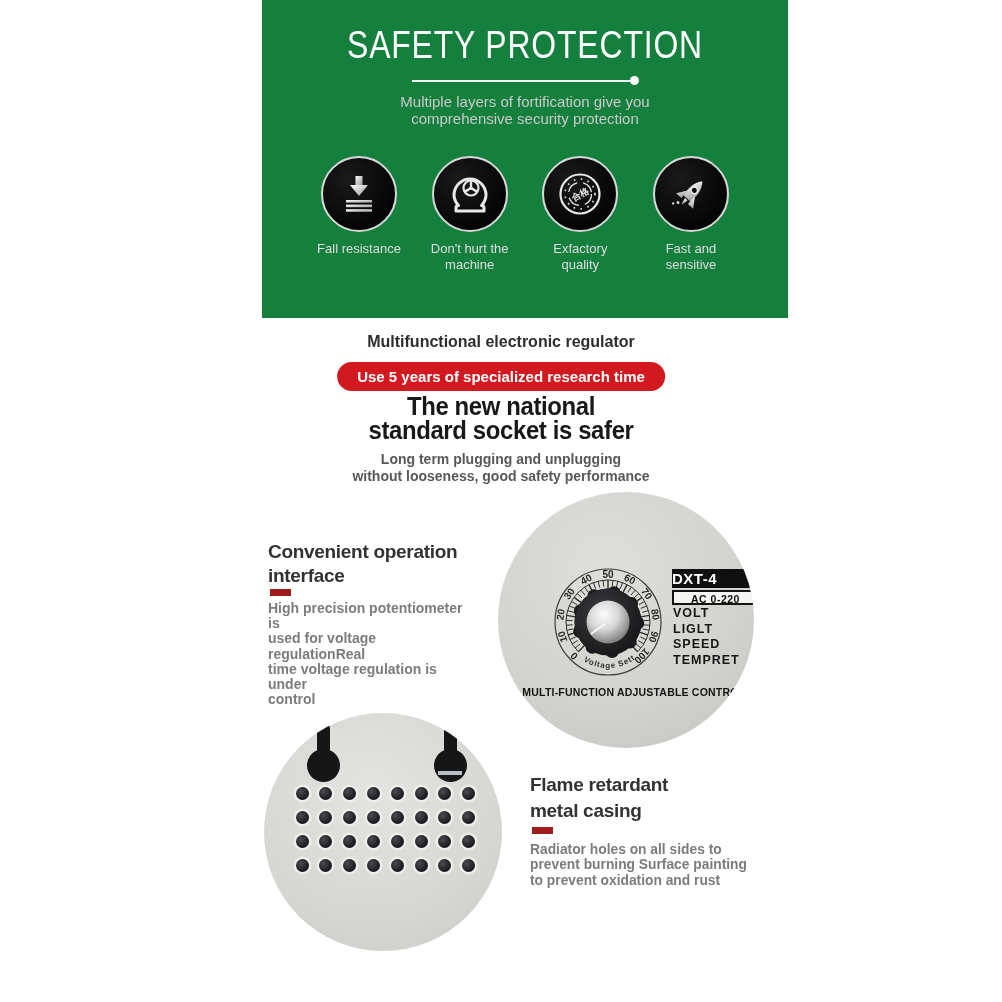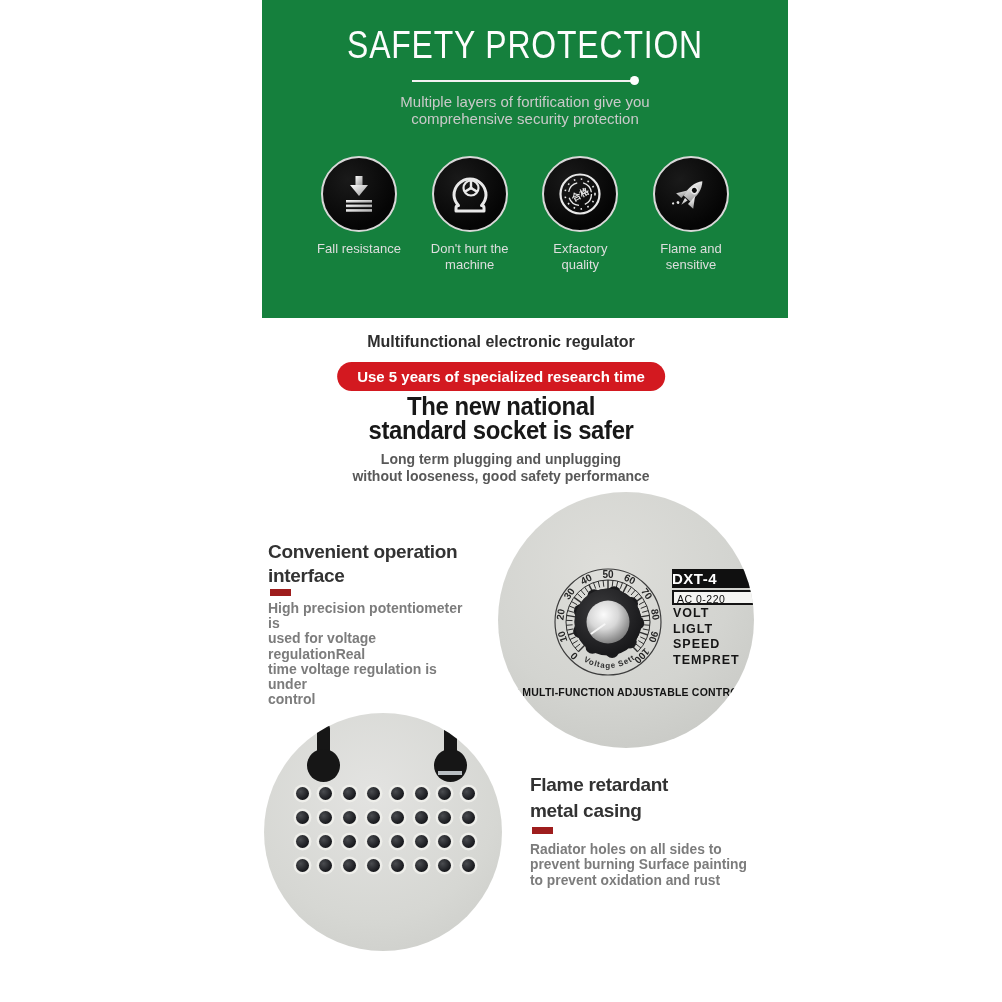--- a/index.html
+++ b/index.html
@@ -39,21 +39,21 @@
   .op-dash{left:270px;top:589px;}
   .op-body{position:absolute;left:268px;top:601px;width:205px;font-size:14px;line-height:15.2px;font-weight:600;color:#7c7c7c;}
 
   .photo-circle{position:absolute;border-radius:50%;overflow:hidden;}
   .knob-photo{left:498px;top:492px;width:256px;height:256px;
     background:radial-gradient(circle at 42% 30%,#dededa 0%,#d3d4d0 55%,#c3c4c0 100%);}
   #dial-svg{position:absolute;left:0;top:20px;}
   .model-box{position:absolute;left:174px;top:77px;width:92px;height:19px;background:#101010;color:#fff;
     font-size:15px;font-weight:700;letter-spacing:0.5px;line-height:19px;box-sizing:border-box;}
   .range-box{position:absolute;left:174px;top:98px;width:86px;height:15px;background:#f5f5f3;color:#0c0c0c;
-    border:2px solid #141414;font-size:10.5px;font-weight:400;letter-spacing:0.5px;line-height:14px;padding-left:3px;box-sizing:border-box;}
+    border:2px solid #141414;font-size:10.5px;font-weight:700;letter-spacing:0.5px;line-height:14px;padding-left:17px;box-sizing:border-box;}
   .side-labels{position:absolute;left:175px;top:114px;font-size:12.5px;font-weight:700;color:#151515;letter-spacing:1px;line-height:15.6px;white-space:nowrap;}
   .dial-caption{position:absolute;left:0;top:194px;width:100%;text-align:center;
     font-size:10.5px;font-weight:700;color:#131313;letter-spacing:0.2px;white-space:nowrap;}
 
   
   .casing-photo{left:264px;top:713px;width:238px;height:238px;
     background:radial-gradient(circle at 45% 33%,#e3e3e1 0%,#d6d7d3 62%,#c9cac6 100%);}
   .keyhole-stem{position:absolute;width:13px;height:34px;background:#161616;border-radius:7px 7px 0 0;}
   .keyhole-bulb{position:absolute;width:33px;height:33px;border-radius:50%;background:#161616;}
   .keyhole-glint{position:absolute;width:24px;height:4px;background:#b9bec2;}
@@ -135,21 +135,21 @@
               <path d="M0,-17 C5,-11 6.5,-3 4.5,6 L-4.5,6 C-6.5,-3 -5,-11 0,-17 Z" fill="url(#silv)"></path>
               <path d="M4.5,-1 L11.5,9.5 L4.5,9.5 Z" fill="url(#silv)"></path>
               <path d="M-4.5,-1 L-11.5,9.5 L-4.5,9.5 Z" fill="url(#silv)"></path>
               <circle cx="0" cy="-5" r="3.2" fill="#0a0a0a" stroke="#e9e9e9" stroke-width="1.4"></circle>
               <path d="M-1.8,7 L0,14.5 L1.8,7 Z" fill="url(#silv)"></path>
               <circle cx="-4" cy="15" r="1.4" fill="#e9e9e9"></circle>
               <circle cx="-7" cy="19" r="1.1" fill="#e9e9e9"></circle>
             </g>
           </svg>
         </div>
-        <div class="feature-label pre">Flame and
+        <div class="feature-label pre">Fast and
 sensitive</div>
       </div>
     </div>
   </div>
 
   <div class="kicker">Multifunctional electronic regulator</div>
   <div class="badge" style="background: rgb(211, 25, 32);">Use 5 years of specialized research time</div>
   <div class="headline pre">The new national
 standard socket is safer</div>
   <div class="subtext pre">Long term plugging and unplugging

